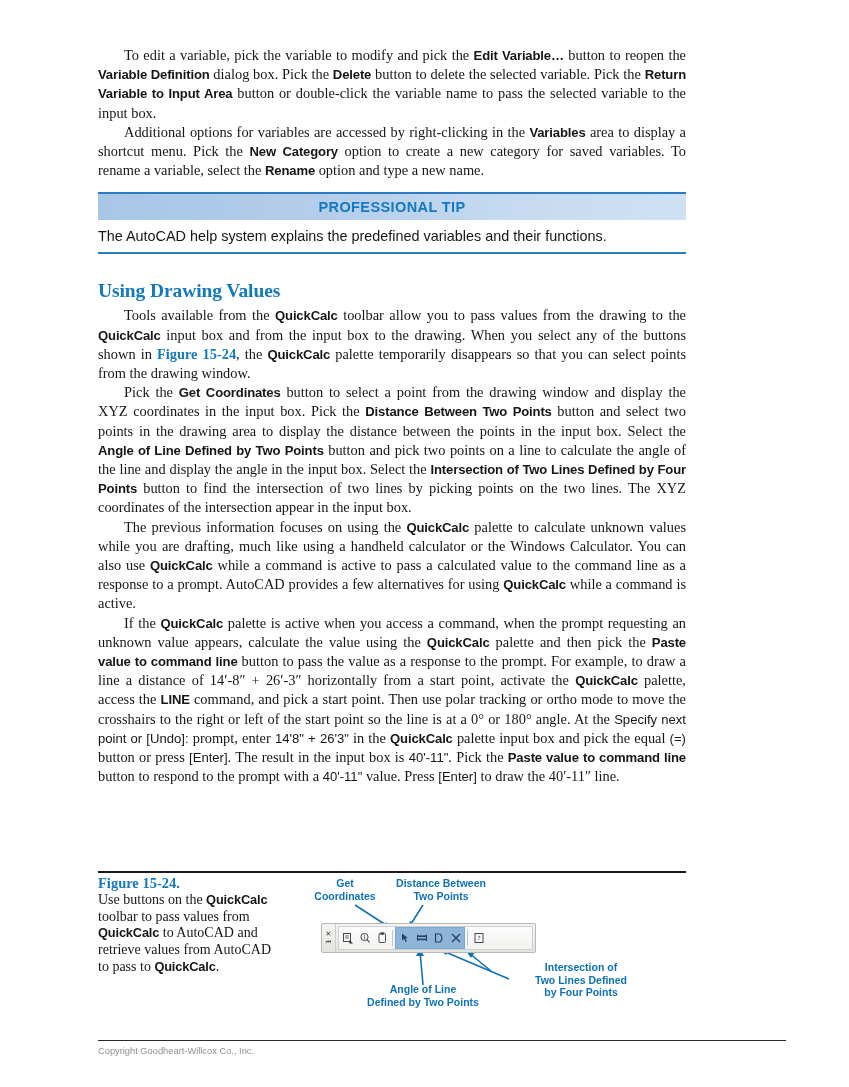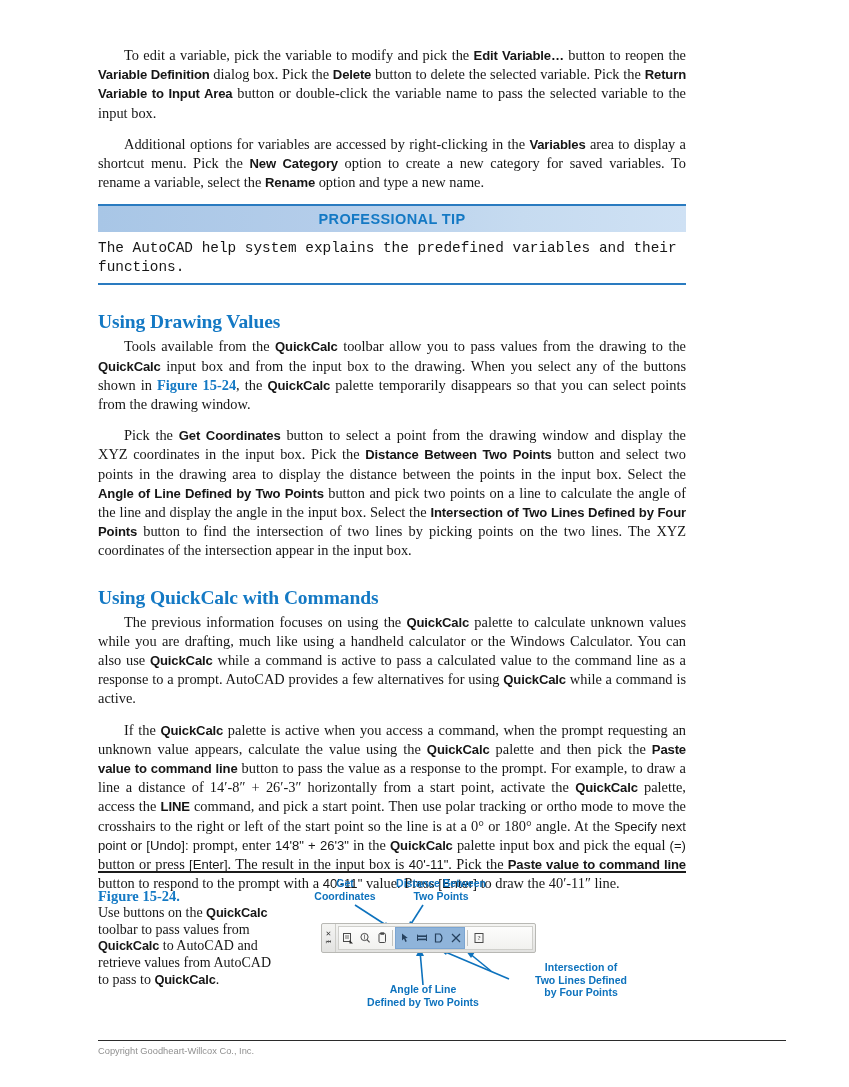--- a/index.html
+++ b/index.html
@@ -33,21 +33,21 @@
   p.body {
     margin: 0;
     font-family: "Liberation Serif", serif;
     font-size: 14.4px;
     line-height: 19.2px;
     text-align: justify;
     text-indent: 26px;
     hyphens: none;
     color: #161616;
   }
-  p.body + p.body { margin-top: 12px; }
+  p.body + p.body { margin-top: 0; }
 
   b, .bold {
     font-family: "Liberation Sans", sans-serif;
     font-weight: bold;
     font-size: 13.1px;
     letter-spacing: -0.15px;
   }
 
   .mono-ui {
     font-family: "Liberation Sans", sans-serif;
@@ -71,21 +71,21 @@
   .tip-title {
     font-family: "Liberation Sans", sans-serif;
     font-weight: bold;
     font-size: 14.5px;
     color: #1479c4;
     letter-spacing: 0.4px;
   }
   .tip-text {
     margin: 0;
     padding: 7px 0 6px 0;
-    font-family: Liberation Mono, monospace;
+    font-family: Liberation Sans, sans-serif;
     font-size: 14.4px;
     line-height: 19px;
     color: #161616;
   }
   .tip-rule {
     height: 2px;
     background: #2a7bc0;
     width: 588px;
   }
 
@@ -115,21 +115,21 @@
   }
   .fig-rule-top {
     width: 588px;
     height: 2px;
     background: #1b1b1b;
     margin-bottom: 7px;
   }
   .fig-caption {
     position: absolute;
     left: 0;
-    top: 17px;
+    top: 4px;
     width: 175px;
     font-family: "Liberation Serif", serif;
     font-size: 14px;
     line-height: 16.8px;
     color: #161616;
   }
   .fig-caption .fig-label {
     font-family: "Liberation Serif", serif;
     font-weight: bold;
     font-size: 14.5px;
@@ -283,21 +283,20 @@
         <span class="tip-title">PROFESSIONAL TIP</span>
       </div>
       <p class="tip-text">The AutoCAD help system explains the predefined variables and their functions.</p>
       <div class="tip-rule"></div>
     </div>
 
     <h2 class="section">Using Drawing Values</h2>
     <p class="body" id="p3">Tools available from the <b>QuickCalc</b> toolbar allow you to pass values from the drawing to the <b>QuickCalc</b> input box and from the input box to the drawing. When you select any of the buttons shown in <span class="xref">Figure 15-24</span>, the <b>QuickCalc</b> palette temporarily disappears so that you can select points from the drawing window.</p>
     <p class="body" id="p4">Pick the <b>Get Coordinates</b> button to select a point from the drawing window and display the XYZ coordinates in the input box. Pick the <b>Distance Between Two Points</b> button and select two points in the drawing area to display the distance between the points in the input box. Select the <b>Angle of Line Defined by Two Points</b> button and pick two points on a line to calculate the angle of the line and display the angle in the input box. Select the <b>Intersection of Two Lines Defined by Four Points</b> button to find the intersection of two lines by picking points on the two lines. The XYZ coordinates of the intersection appear in the input box.</p>
 
-    <h2 class="section">Using QuickCalc with Commands</h2>
     <p class="body" id="p5">The previous information focuses on using the <b>QuickCalc</b> palette to calculate unknown values while you are drafting, much like using a handheld calculator or the Windows Calculator. You can also use <b>QuickCalc</b> while a command is active to pass a calculated value to the command line as a response to a prompt. AutoCAD provides a few alternatives for using <b>QuickCalc</b> while a command is active.</p>
     <p class="body" id="p6">If the <b>QuickCalc</b> palette is active when you access a command, when the prompt requesting an unknown value appears, calculate the value using the <b>QuickCalc</b> palette and then pick the <b>Paste value to command line</b> button to pass the value as a response to the prompt. For example, to draw a line a distance of 14′-8″ + 26′-3″ horizontally from a start point, activate the <b>QuickCalc</b> palette, access the <b>LINE</b> command, and pick a start point. Then use polar tracking or ortho mode to move the crosshairs to the right or left of the start point so the line is at a 0° or 180° angle. At the <span class="mono-ui">Specify next point or [Undo]:</span> prompt, enter <span class="mono-ui">14'8" + 26'3"</span> in the <b>QuickCalc</b> palette input box and pick the equal <span class="mono-ui">(=)</span> button or press <span class="mono-ui">[Enter]</span>. The result in the input box is <span class="mono-ui">40'-11"</span>. Pick the <b>Paste value to command line</b> button to respond to the prompt with a <span class="mono-ui">40'-11"</span> value. Press <span class="mono-ui">[Enter]</span> to draw the 40′-11″ line.</p>
 
   </div>
 
   <div class="figure-block">
     <div class="fig-rule-top"></div>
 
     <div class="fig-caption">
       <span class="fig-label">Figure 15-24.</span>

